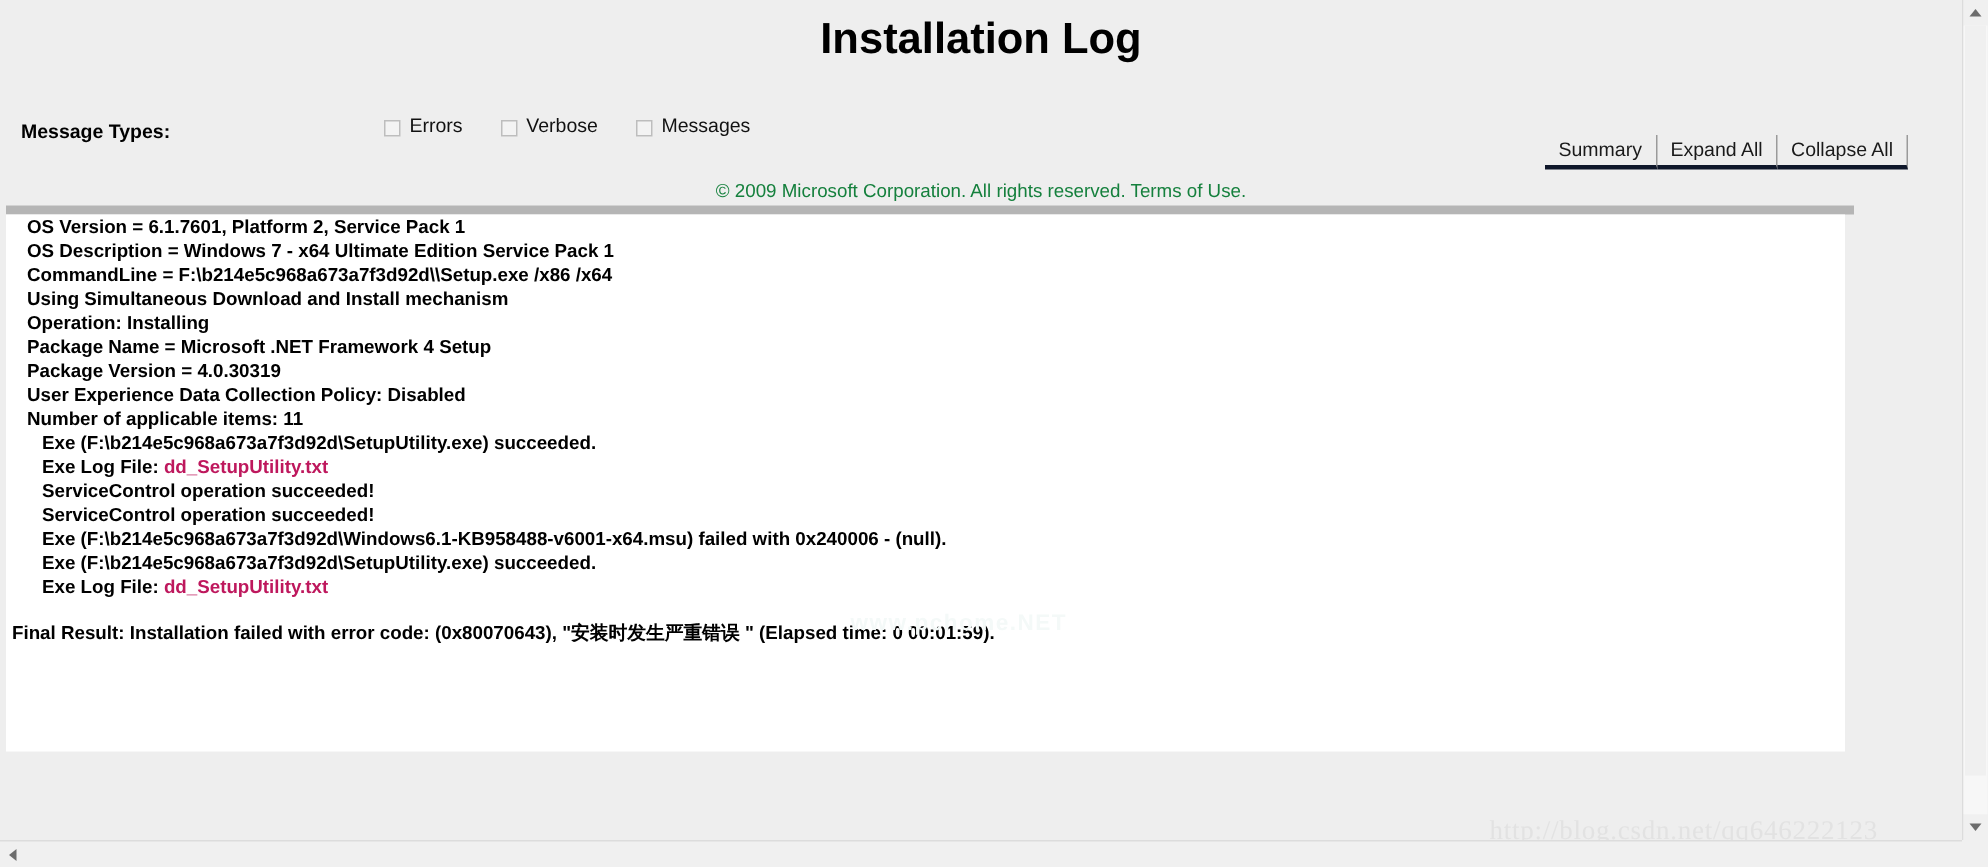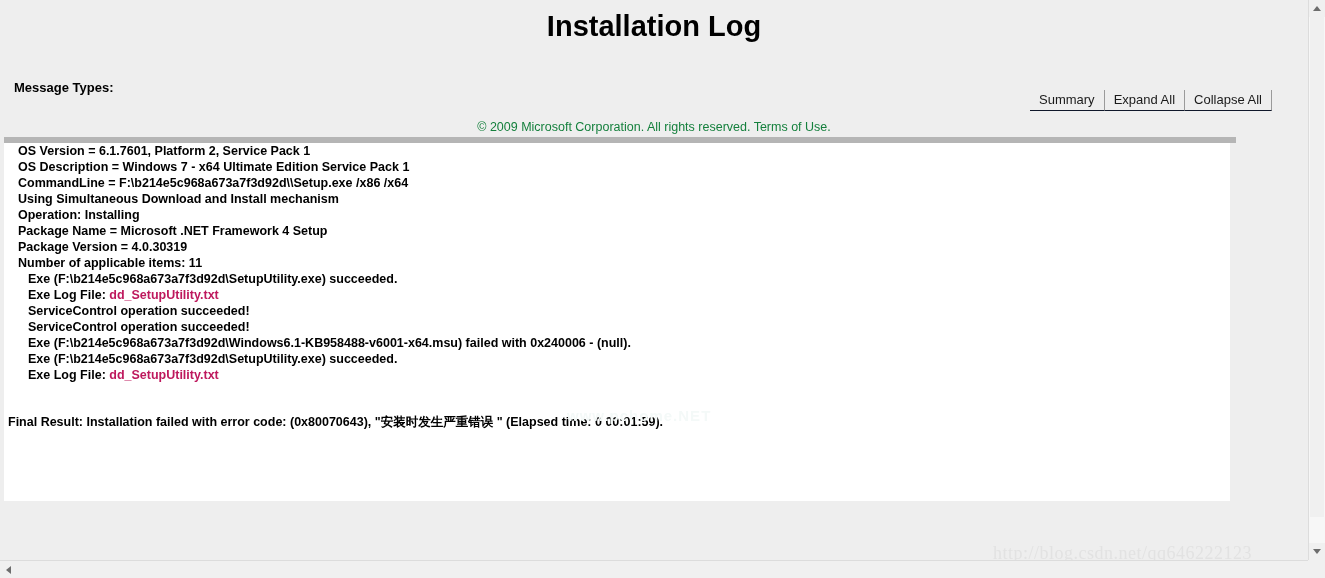--- a/index.html
+++ b/index.html
@@ -100,21 +100,21 @@
     right: 36px;
     top: 30px;
     white-space: nowrap;
   }
   .cmd {
     display: inline-block;
     font-size: 13px;
     color: #1a1a1a;
     padding: 2px 9px 3px 9px;
     border-right: 1px solid #9a9a9a;
-    border-bottom: 1px solid #0f172a;
+    border-bottom: 3px solid #0f172a;
     text-decoration: none;
     cursor: pointer;
     line-height: 15px;
   }
 
   
   #copyright {
     text-align: center;
     font-size: 12.5px;
     color: #15803d;
@@ -281,20 +281,31 @@
 <body>
 
 <div id="page">
 
   <h1 id="title">Installation Log</h1>
 
   <div id="options">
 
     <div class="opt-row r1">
       <span class="opt-label">Message Types:</span>
+      <span class="checks">
+        <span class="chk-group">
+          <span class="chk-box"></span><span class="chk-text">Errors</span>
+        </span>
+        <span class="chk-group">
+          <span class="chk-box"></span><span class="chk-text">Verbose</span>
+        </span>
+        <span class="chk-group">
+          <span class="chk-box"></span><span class="chk-text">Messages</span>
+        </span>
+      </span>
     </div>
 
 
     <div id="cmds">
       <span class="cmd">Summary</span><span class="cmd">Expand All</span><span class="cmd">Collapse All</span>
     </div>
 
   </div>
 
   <div id="copyright">© 2009 Microsoft Corporation. All rights reserved. Terms of Use.</div>
@@ -302,20 +313,21 @@
   <div id="log-wrap">
     <div id="log-headbar"></div>
     <div id="log">
         <div class="log-line"><span>OS Version = 6.1.7601, Platform 2, Service Pack 1</span></div>
         <div class="log-line"><span>OS Description = Windows 7 - x64 Ultimate Edition Service Pack 1</span></div>
         <div class="log-line"><span>CommandLine = F:\b214e5c968a673a7f3d92d\\Setup.exe /x86 /x64</span></div>
         <div class="log-line"><span>Using Simultaneous Download and Install mechanism</span></div>
         <div class="log-line"><span>Operation: Installing</span></div>
         <div class="log-line"><span>Package Name = Microsoft .NET Framework 4 Setup</span></div>
         <div class="log-line"><span>Package Version = 4.0.30319</span></div>
+        <div class="log-line"><span>User Experience Data Collection Policy: Disabled</span></div>
         <div class="log-line"><span>Number of applicable items: 11</span></div>
         <div class="log-line indent"><span>Exe (F:\b214e5c968a673a7f3d92d\SetupUtility.exe) succeeded.</span></div>
         <div class="log-line indent"><span>Exe Log File: </span><span class="loglink">dd_SetupUtility.txt</span></div>
         <div class="log-line indent"><span>ServiceControl operation succeeded!</span></div>
         <div class="log-line indent"><span>ServiceControl operation succeeded!</span></div>
         <div class="log-line indent"><span>Exe (F:\b214e5c968a673a7f3d92d\Windows6.1-KB958488-v6001-x64.msu) failed with 0x240006 - (null).</span></div>
         <div class="log-line indent"><span>Exe (F:\b214e5c968a673a7f3d92d\SetupUtility.exe) succeeded.</span></div>
         <div class="log-line indent"><span>Exe Log File: </span><span class="loglink">dd_SetupUtility.txt</span></div>
       </div>
     <div id="final-line">

